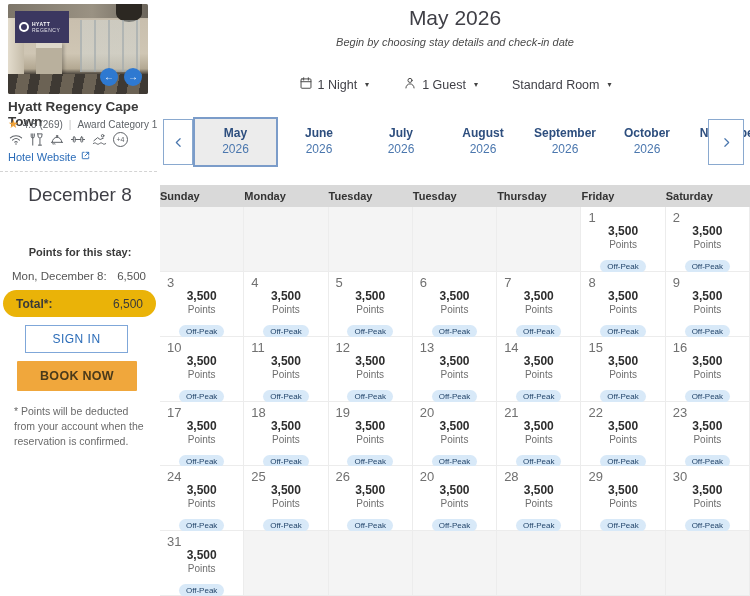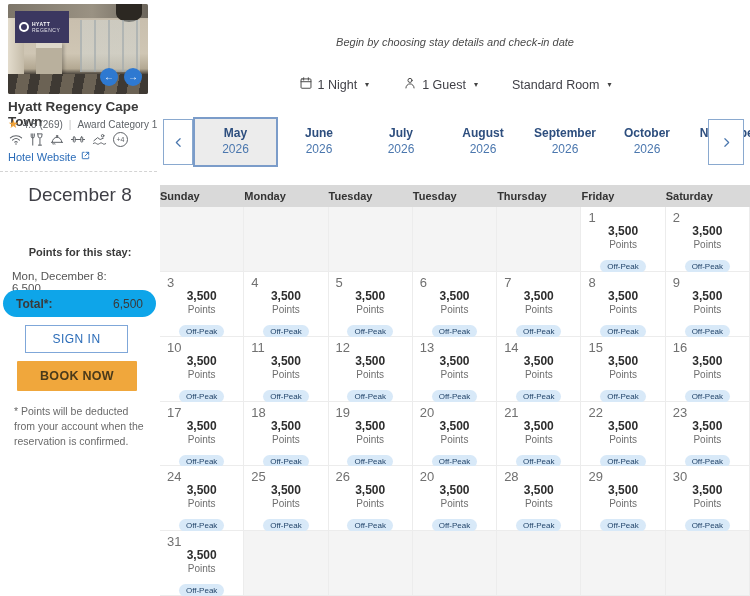--- a/index.html
+++ b/index.html
@@ -39,22 +39,22 @@
     font-size:7px; color:#5f6368; text-align:center; line-height:13px; cursor:pointer; }
   .website { position:absolute; left:8px; top:150px; display:flex; align-items:center; gap:4px;
     color:#2b6cb8; font-size:11px; cursor:pointer; }
   .side-divider { position:absolute; left:0; top:171px; width:157px; border-top:1px dashed #d4d4d4; }
 
   .checkin-title { position:absolute; left:0; top:183px; width:160px; text-align:center;
     font-size:19px; color:#3f3f46; line-height:1.3; }
   .points-heading { position:absolute; left:0; top:246px; width:160px; text-align:center;
     font-size:11px; font-weight:bold; color:#3a3a3a; }
   .stay-row { position:absolute; left:12px; top:270px; width:134px; display:flex;
-    justify-content:space-between; font-size:11.5px; color:#555;flex-direction:column; }
-  .total-pill { position:absolute; left:3px; top:290px; width:153px; height:27px; background:#0ea5e9;
+    justify-content:space-between; font-size:11.5px; color:#555; }
+  .total-pill { position:absolute; left:3px; top:290px; width:153px; height:27px; background:#eab308;
     border-radius:14px; display:flex; align-items:center; justify-content:space-between; padding:0 13px;
     font-size:12px; color:#3a3a3a; }
   .total-pill .tl { font-weight:bold; }
   .btn-signin { position:absolute; left:25px; top:325px; width:103px; height:28px; background:#fff;
     border:1px solid #7fa7d9; color:#2b6cb8; font-size:12px; letter-spacing:.5px; text-align:center;
     line-height:26px; cursor:pointer; }
   .btn-book { position:absolute; left:17px; top:361px; width:120px; height:30px; background:#f0a73c;
     color:#4a3a1a; font-weight:bold; font-size:12.5px; letter-spacing:.3px; text-align:center;
     line-height:30px; border-radius:1px; cursor:pointer; }
   .disclaimer { position:absolute; left:14px; top:404px; width:136px; font-size:10.5px;
@@ -208,20 +208,21 @@
       <span>6,500</span>
     </div>
 
     <div class="btn-signin">SIGN IN</div>
     <div class="btn-book">BOOK NOW</div>
     <div class="disclaimer">* Points will be deducted from your account when the reservation is confirmed.</div>
   </div>
 
   <div class="main">
 
+    <div class="cal-title">May 2026</div>
     <div class="cal-subtitle">Begin by choosing stay details and check-in date</div>
 
     <div class="controls">
       <div class="control">
         <span>
           <svg width="14" height="14" viewBox="0 0 24 24" fill="none" stroke="#4a4a4a" stroke-width="1.7" stroke-linecap="round">
             <rect x="3.5" y="5" width="17" height="16" rx="1.5"></rect>
               <path d="M3.5 9.8h17"></path>
               <path d="M8 3v4"></path>
               <path d="M16 3v4"></path>

